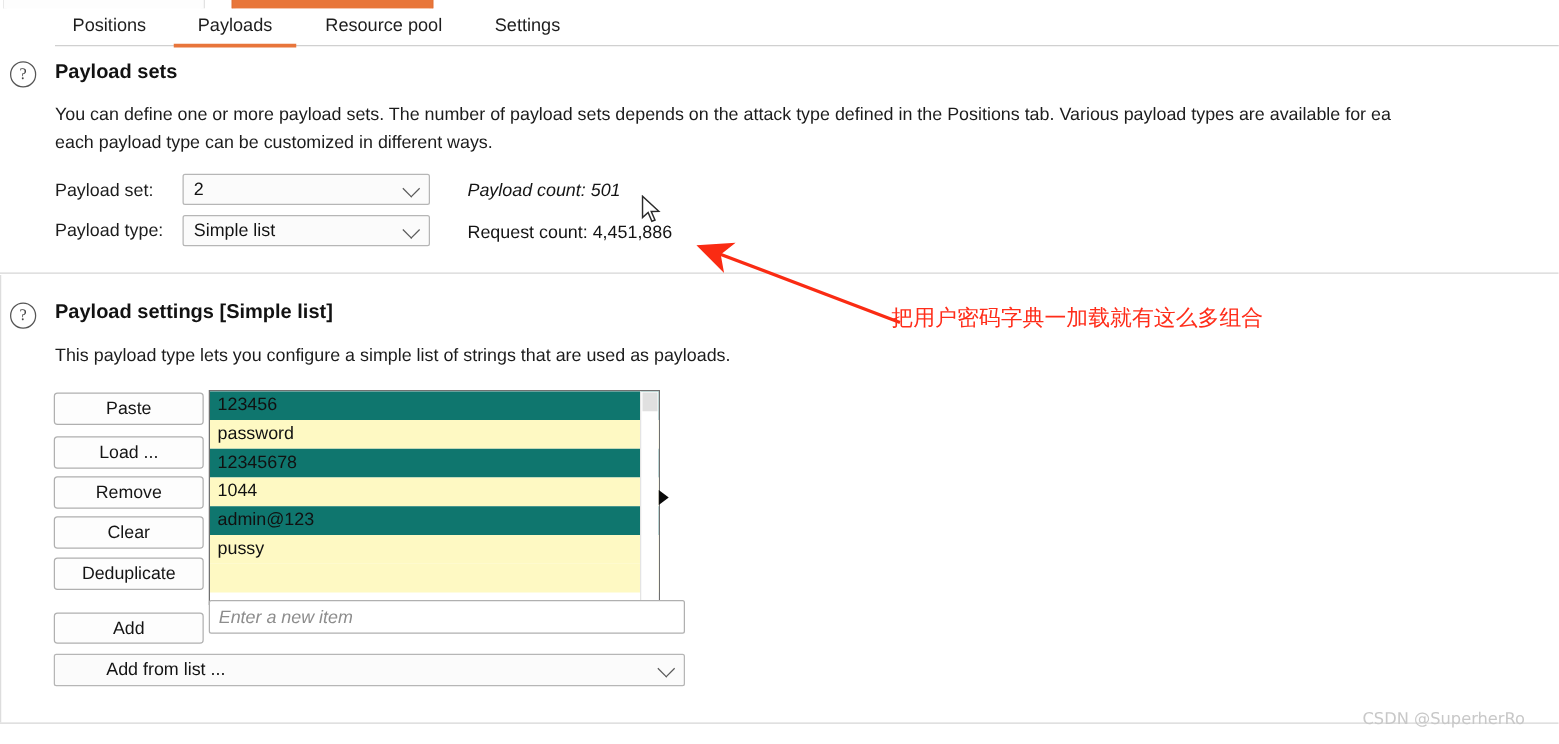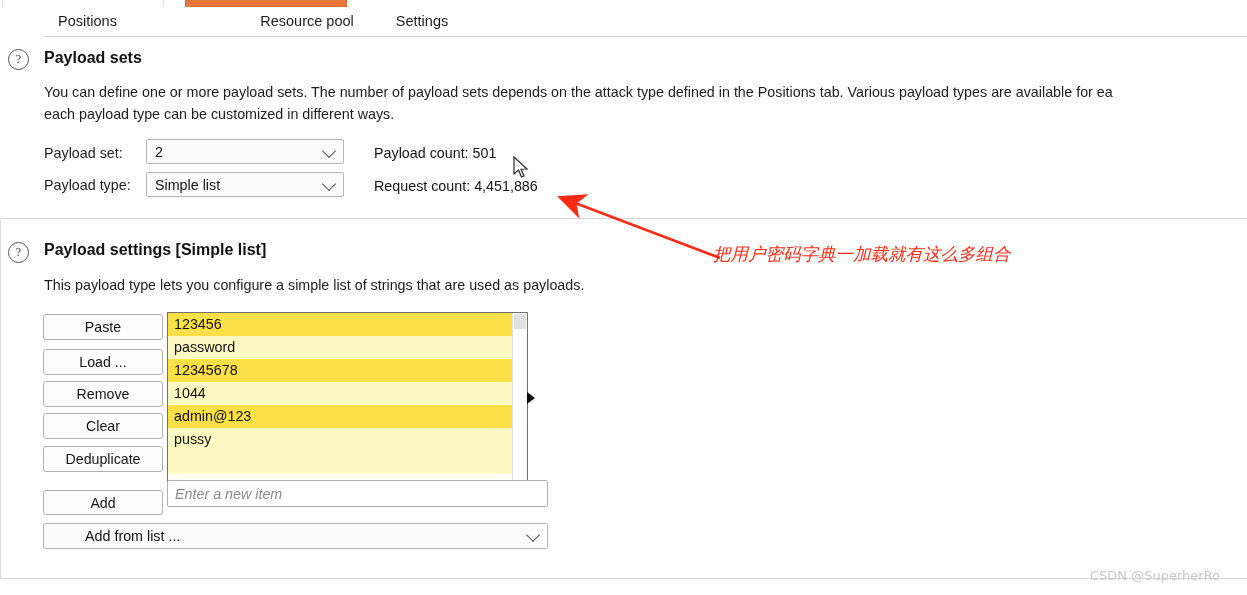--- a/index.html
+++ b/index.html
@@ -180,21 +180,21 @@
   }
   .list-row {
     position: relative;
     height: 23px;
     line-height: 23px;
     font-size: 14.3px;
     color: #111;
     padding-left: 6px;
     box-sizing: border-box;
     white-space: nowrap;
-    background: #fde047;
+    background: #0f766e;
     cursor: default;
   }
   .list-row.alt { background: #fef9c3; }
 
   .list-scrollbar {
     position: absolute;
     top: 0; right: 0;
     width: 14px; height: 100%;
     background: #ffffff;
     border-left: 1px solid #e4e4e4;
@@ -267,20 +267,21 @@
 </head>
 <body>
 
 <div class="top-strip">
   <div class="ghost-tab inactive"></div>
   <div class="ghost-tab active"></div>
 </div>
 
 <div class="tabbar">
   <div class="tab tab-positions">Positions</div>
+  <div class="tab tab-payloads selected">Payloads</div>
   <div class="tab tab-respool">Resource pool</div>
   <div class="tab tab-settings">Settings</div>
 </div>
 
 <div class="help-icon" style="left:8px; top:49px;">?</div>
 <div class="section-title" style="left:44px; top:49px;">Payload sets</div>
 
 <div class="body-text" style="left:44px; top:81px;">You can define one or more payload sets. The number of payload sets depends on the attack type defined in the Positions tab. Various payload types are available for ea</div>
 <div class="body-text" style="left:44px; top:103px;">each payload type can be customized in different ways.</div>
 
@@ -289,21 +290,21 @@
   <span>2</span>
   <span class="chev"></span>
 </div>
 
 <div class="form-label" style="left:44px; top:177px;">Payload type:</div>
 <div class="combo" style="left:146px; top:172px; width:198px; height:25px;">
   <span>Simple list</span>
   <span class="chev"></span>
 </div>
 
-<div class="count-text" style="left:374px; top:145px;">Payload count: 501</div>
+<div class="count-text" style="left:374px; top:145px;font-style:italic;">Payload count: 501</div>
 <div class="count-text" style="left:374px; top:178px;">Request count: 4,451,886</div>
 
 <svg class="cursor" style="left:513px; top:156px;" viewBox="0 0 18 24">
   <polygon points="1,1 1,18 5.5,14 8.5,21 11,20 8,13.2 14,13" fill="#ffffff" stroke="#2b2b2b" stroke-width="1.2"></polygon>
 </svg>
 
 <div class="divider" style="top:218px;"></div>
 
 <div class="help-icon" style="left:8px; top:242px;">?</div>
 <div class="section-title" style="left:44px; top:241px;">Payload settings [Simple list]</div>
@@ -341,17 +342,17 @@
 </div>
 
 <svg class="annotation-arrow">
   <defs>
     <marker id="ah" markerWidth="11" markerHeight="11" refX="9" refY="5.5" orient="auto" markerUnits="strokeWidth">
       <polygon points="0,0.5 11,5.5 0,10.5 3,5.5" fill="#fa2b13"></polygon>
     </marker>
   </defs>
   <line x1="172" y1="72" x2="14" y2="12" stroke="#fa2b13" stroke-width="2.6" marker-end="url(#ah)"></line>
 </svg>
-<div class="annotation-text" style="left:713px; top:242px;font-style:italic;">把用户密码字典一加载就有这么多组合</div>
+<div class="annotation-text" style="left:713px; top:242px;">把用户密码字典一加载就有这么多组合</div>
 
 <div class="divider" style="top:578px;"></div>
 <div class="panel-left-rule" style="left:0px; top:220px; height:358px;"></div>
 <div class="watermark" style="left:1090px; top:568px;">CSDN @SuperherRo</div>
 
 </body></html>

